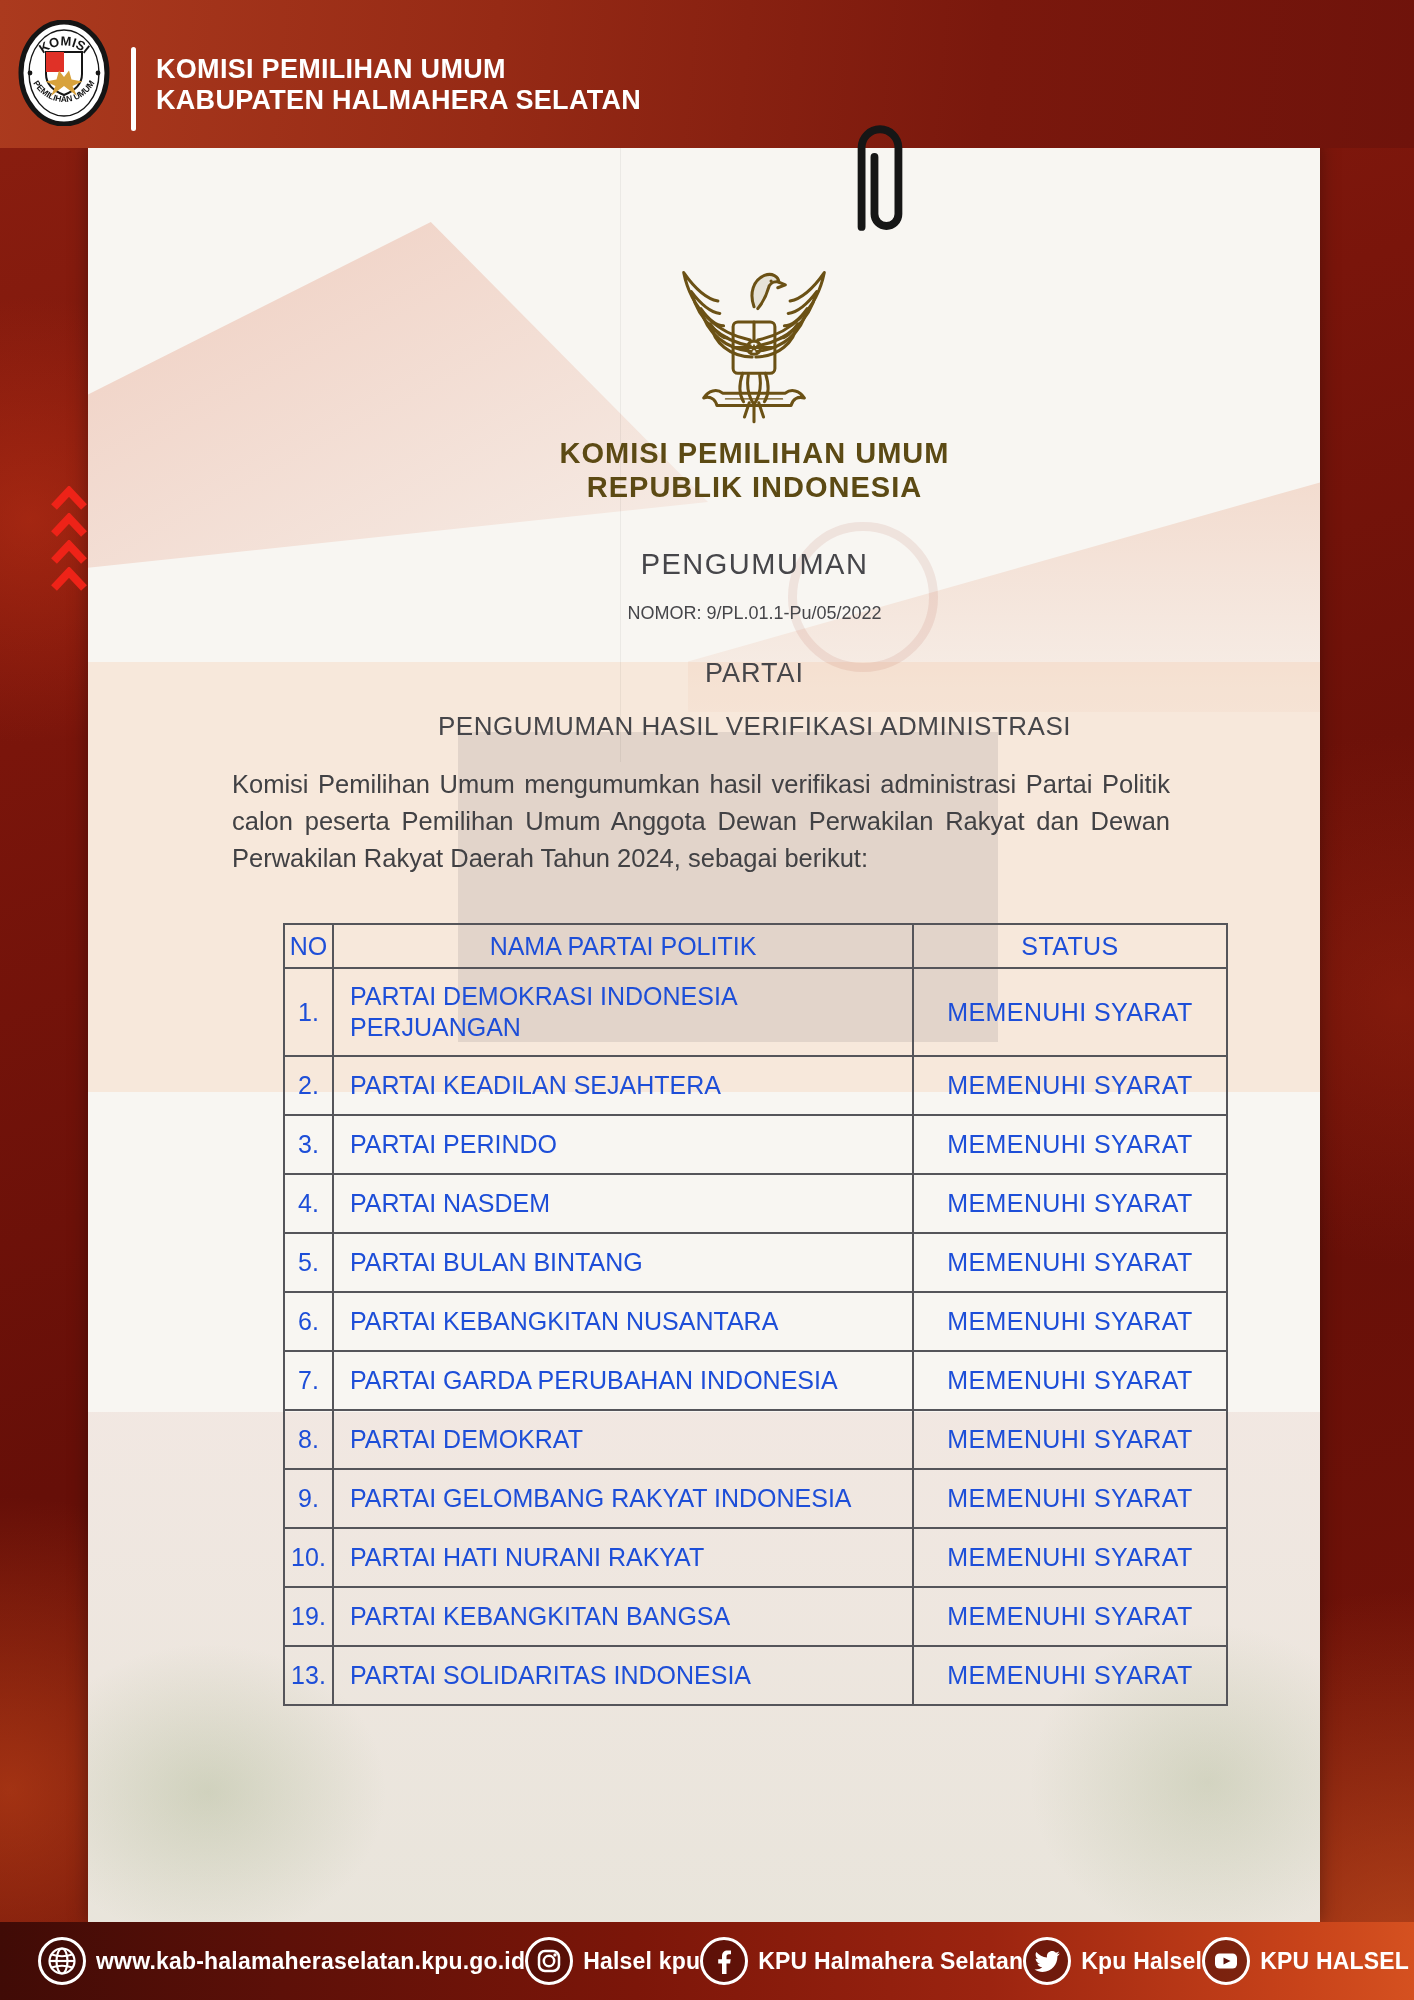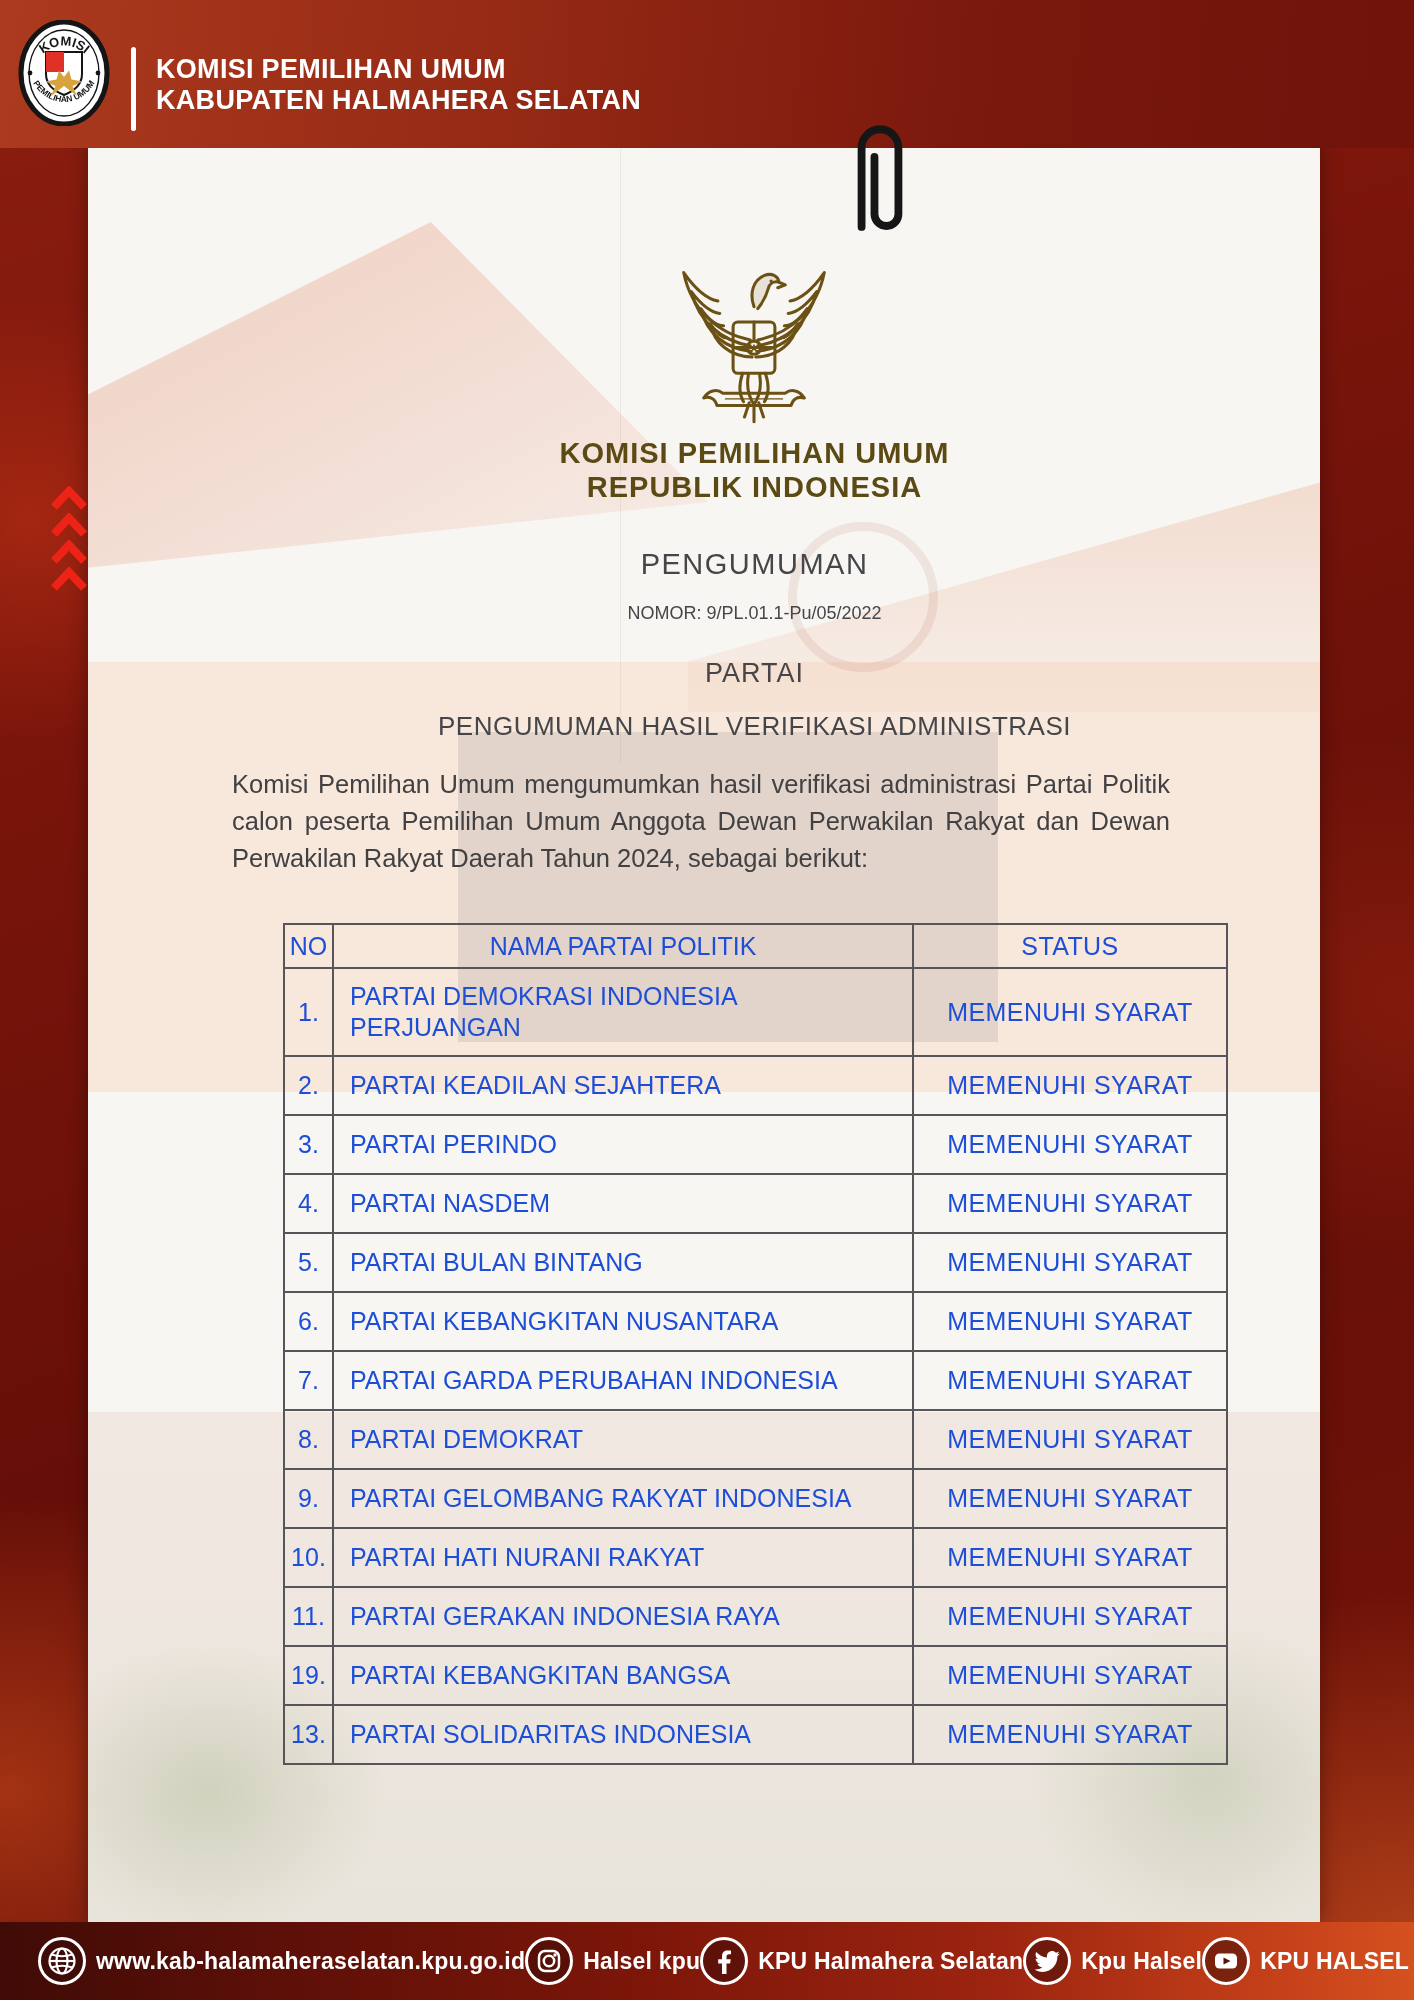--- a/index.html
+++ b/index.html
@@ -193,25 +193,20 @@
             <td class="c-status">MEMENUHI SYARAT</td>
           </tr>
           <tr class="row">
             <td class="c-no">9.</td>
             <td class="c-party">PARTAI GELOMBANG RAKYAT INDONESIA</td>
             <td class="c-status">MEMENUHI SYARAT</td>
           </tr>
           <tr class="row">
             <td class="c-no">10.</td>
             <td class="c-party">PARTAI HATI NURANI RAKYAT</td>
-            <td class="c-status">MEMENUHI SYARAT</td>
-          </tr>
-          <tr class="row">
-            <td class="c-no">11.</td>
-            <td class="c-party">PARTAI GERAKAN INDONESIA RAYA</td>
             <td class="c-status">MEMENUHI SYARAT</td>
           </tr>
           <tr class="row">
             <td class="c-no">19.</td>
             <td class="c-party">PARTAI KEBANGKITAN BANGSA</td>
             <td class="c-status">MEMENUHI SYARAT</td>
           </tr>
           <tr class="row">
             <td class="c-no">13.</td>
             <td class="c-party">PARTAI SOLIDARITAS INDONESIA</td>

